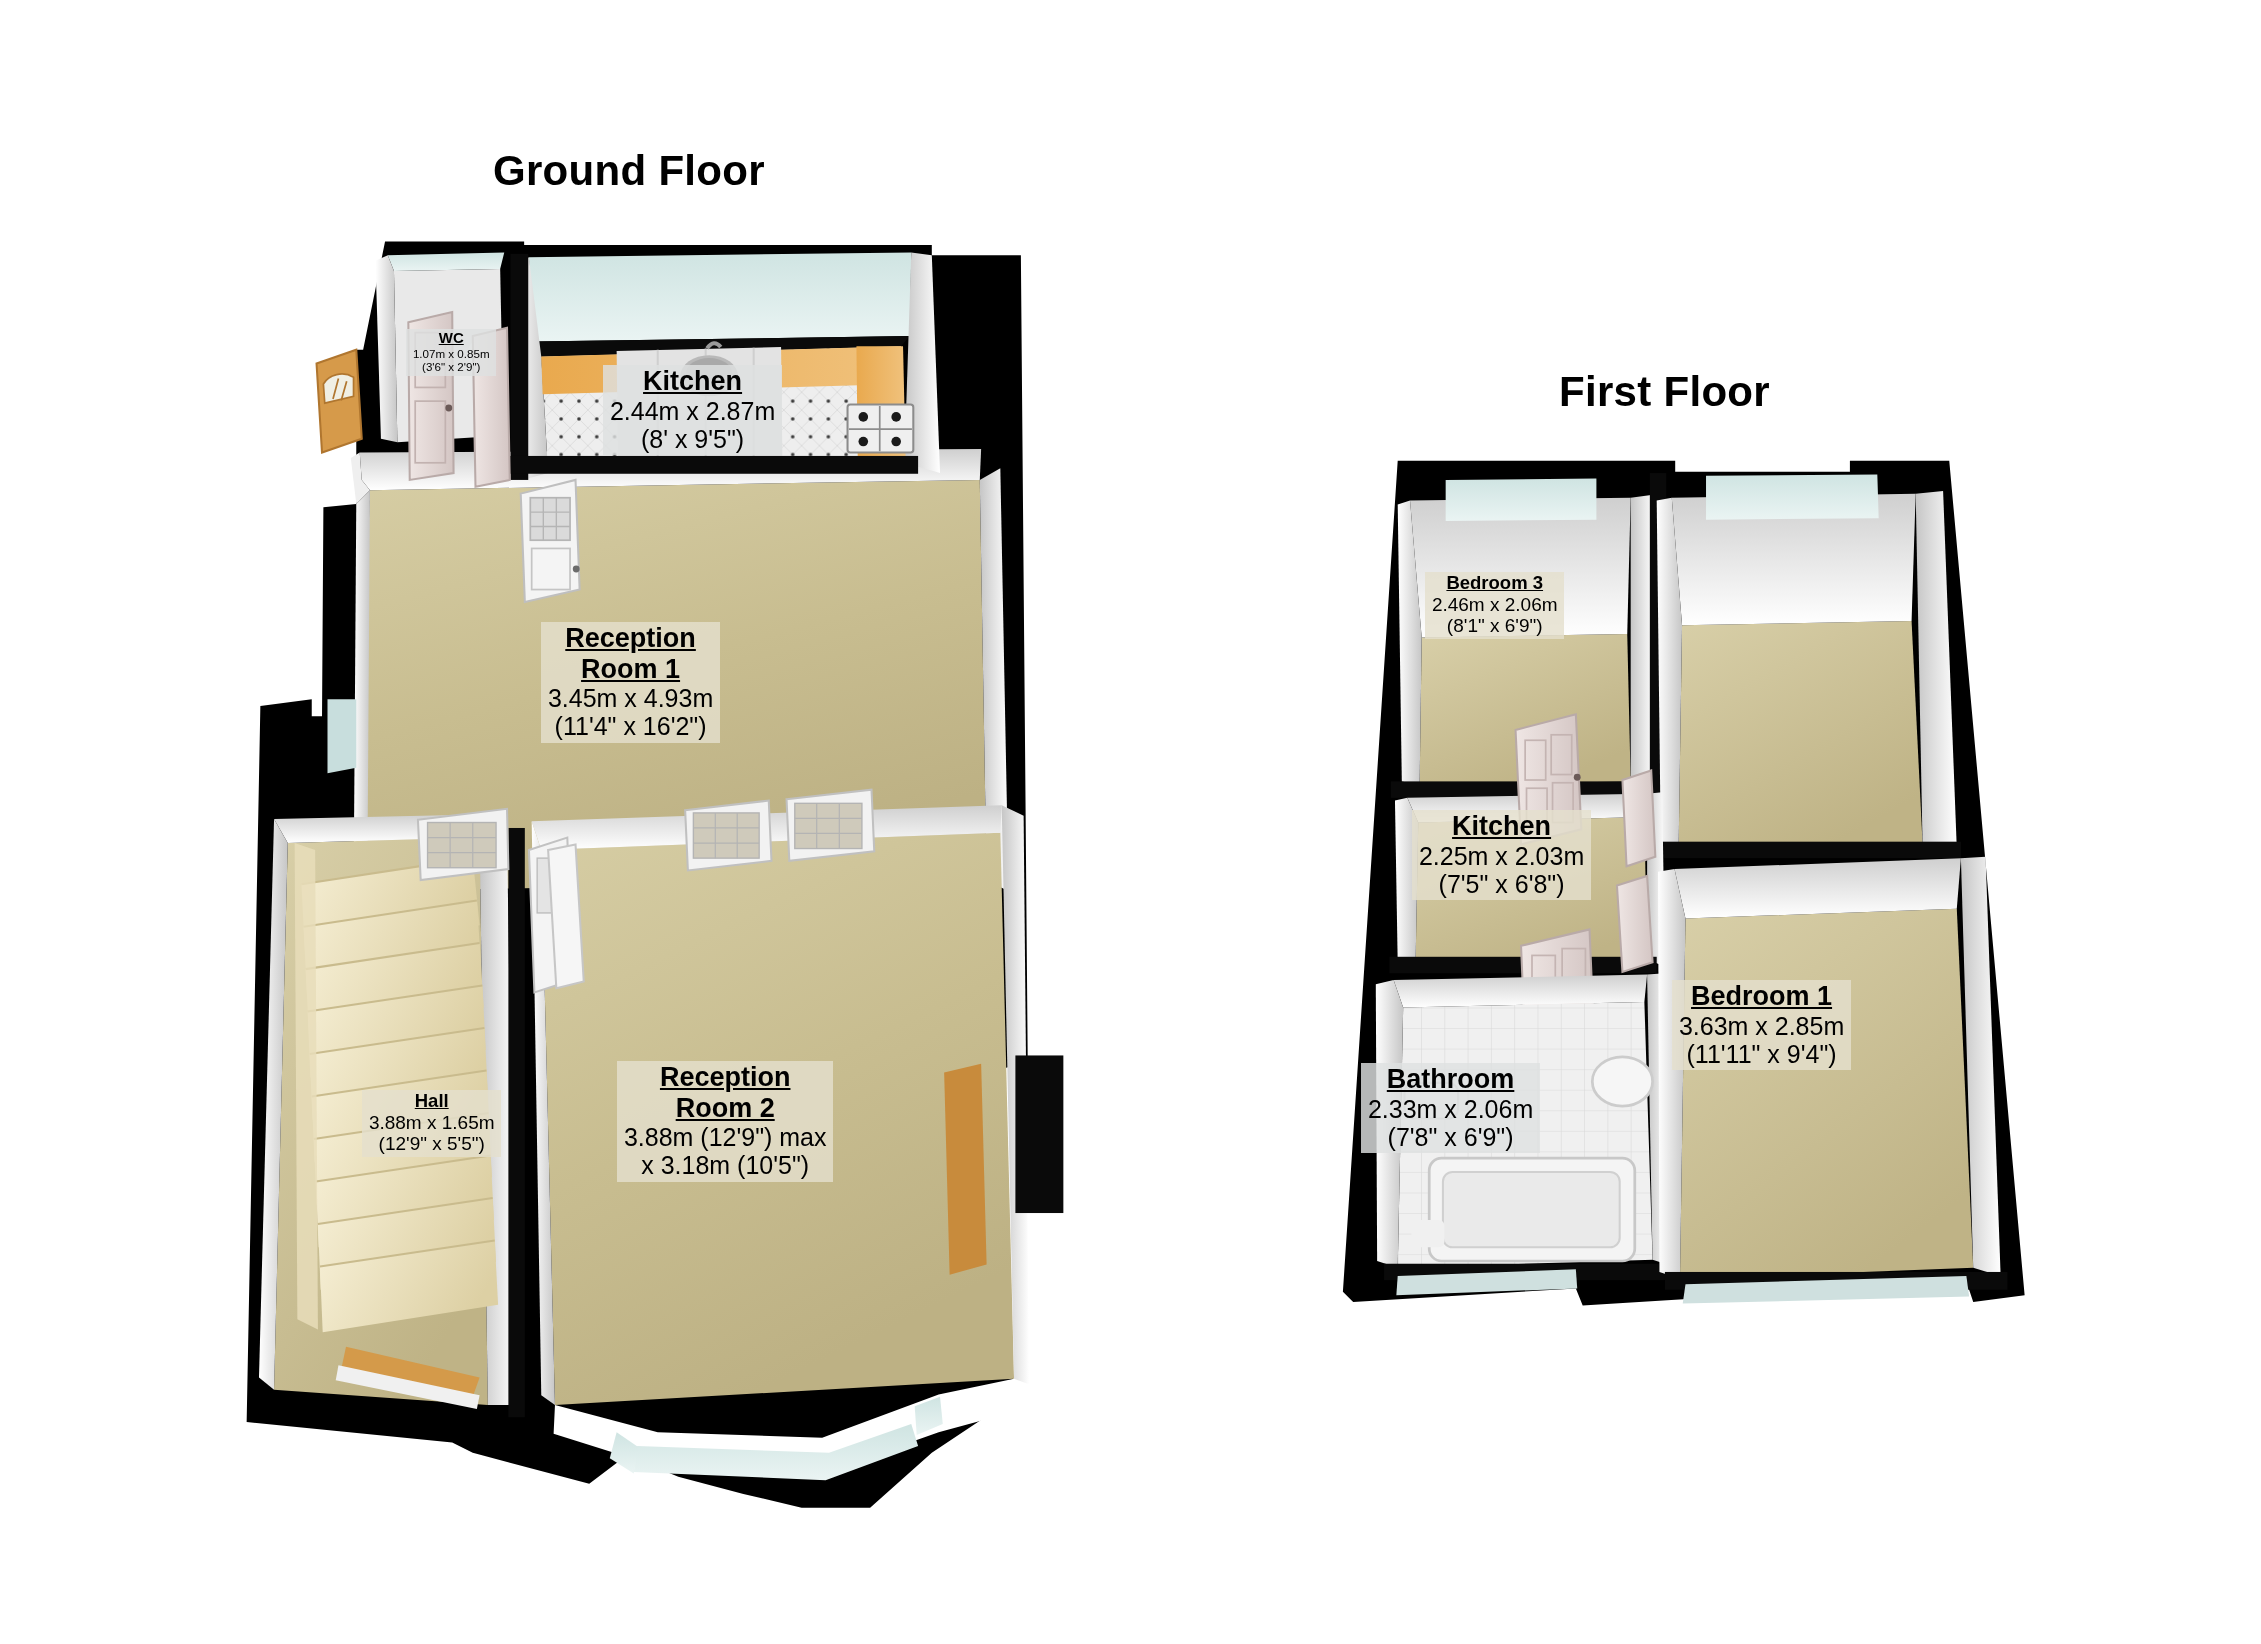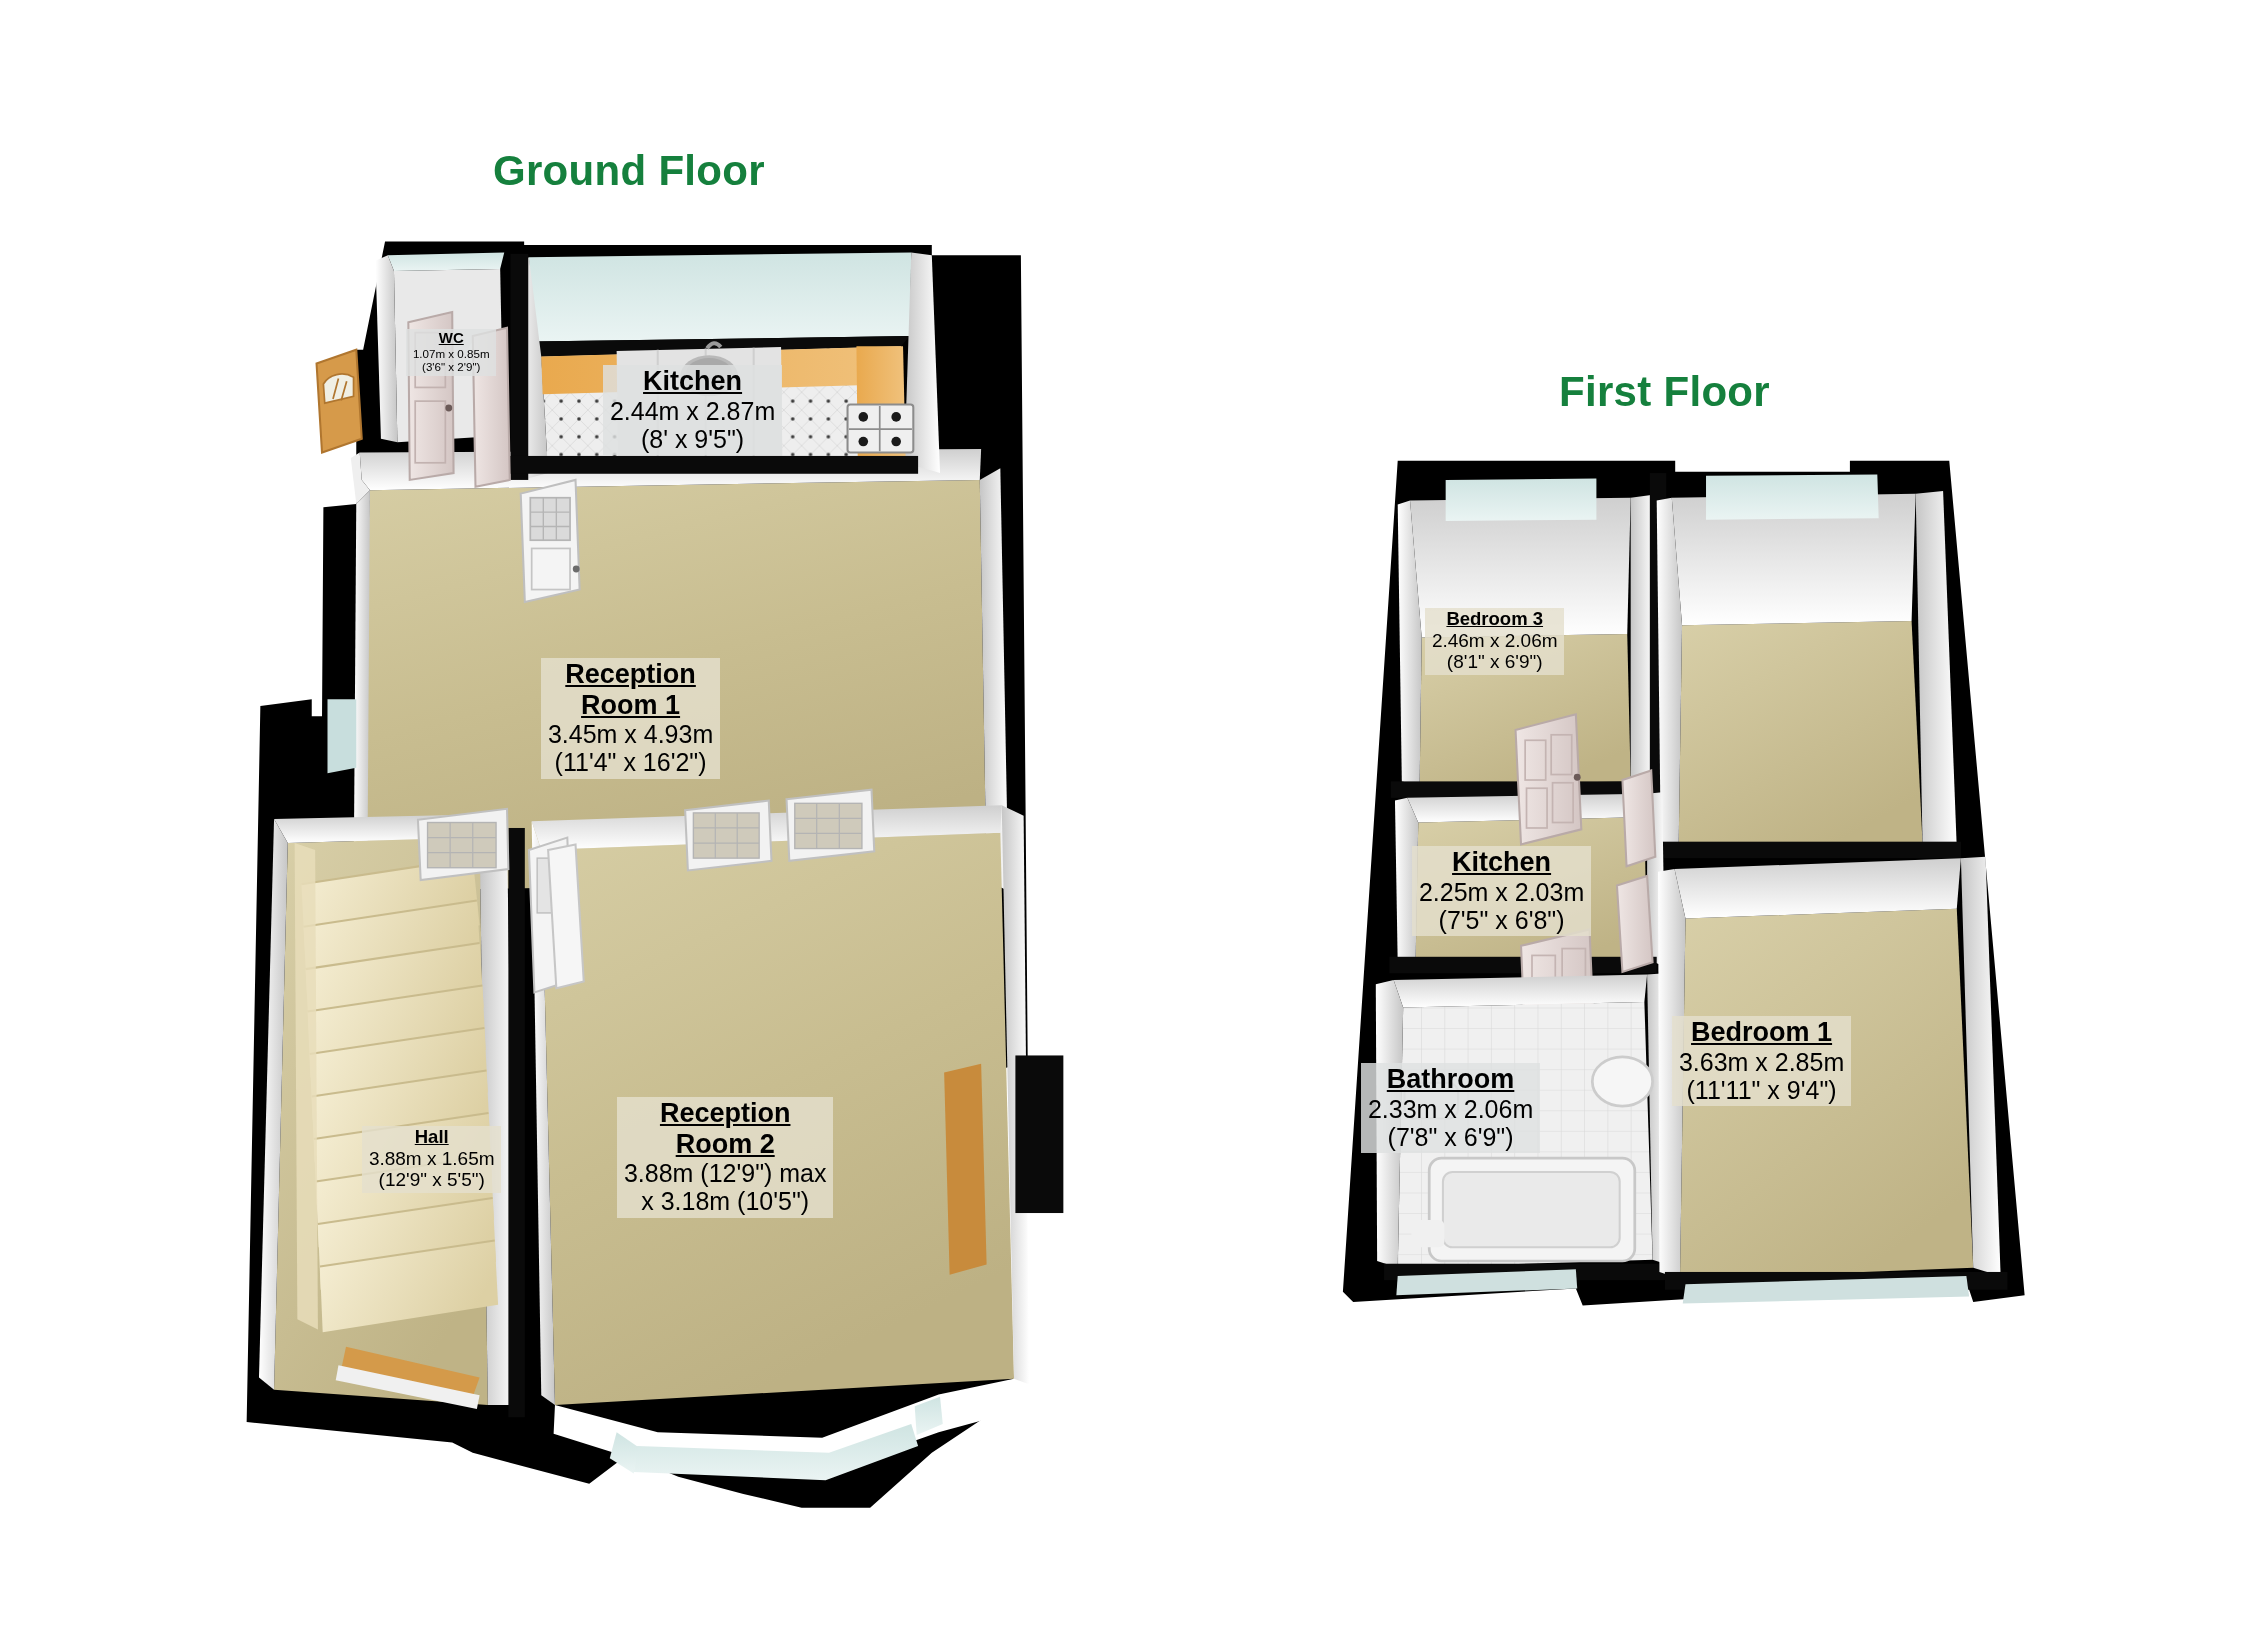--- a/index.html
+++ b/index.html
@@ -12,21 +12,21 @@
     position: relative;
     width: 2261px;
     height: 1645px;
     background: #ffffff;
     font-family: "Liberation Sans", sans-serif;
     overflow: hidden;
   }
   .floor-title {
     position: absolute;
     font-weight: bold;
-    color: #15803d;
+    color: #000000;
     white-space: nowrap;
     letter-spacing: 0.3px;
   }
   #ground-title { left: 493px; top: 147px; font-size: 42px; }
   #first-title  { left: 1559px; top: 368px; font-size: 42px; }
 
   .svgwrap { position: absolute; left: 0; top: 0; width: 2261px; height: 1645px; }
 
   
   .room-label {
@@ -41,21 +41,21 @@
   }
   .room-label .rl-name { font-weight: bold; display: block; text-decoration: underline; }
   .room-label .rl-dim  { display: block; }
   .sz-mid  .rl-name { font-size: 27px; }
   .sz-mid  .rl-dim  { font-size: 25px; }
   .sz-sm   .rl-name { font-size: 18.5px; }
   .sz-sm   .rl-dim  { font-size: 19px; text-align: center; }
   .sz-xs   .rl-name { font-size: 15px; }
   .sz-xs   .rl-dim  { font-size: 11.6px; }
 
-  .bg-warm { background: rgba(228,223,205,0.82); margin-top: 36px; }
+  .bg-warm { background: rgba(228,223,205,0.82); }
   .bg-cool { background: rgba(222,224,224,0.82); }
 </style>
 </head>
 <body>
 
 <div id="page">
 
   <svg class="svgwrap" viewBox="0 0 3300 2400">
     <defs>
       <linearGradient id="wallWhiteV" x1="0" y1="0" x2="0" y2="1">

